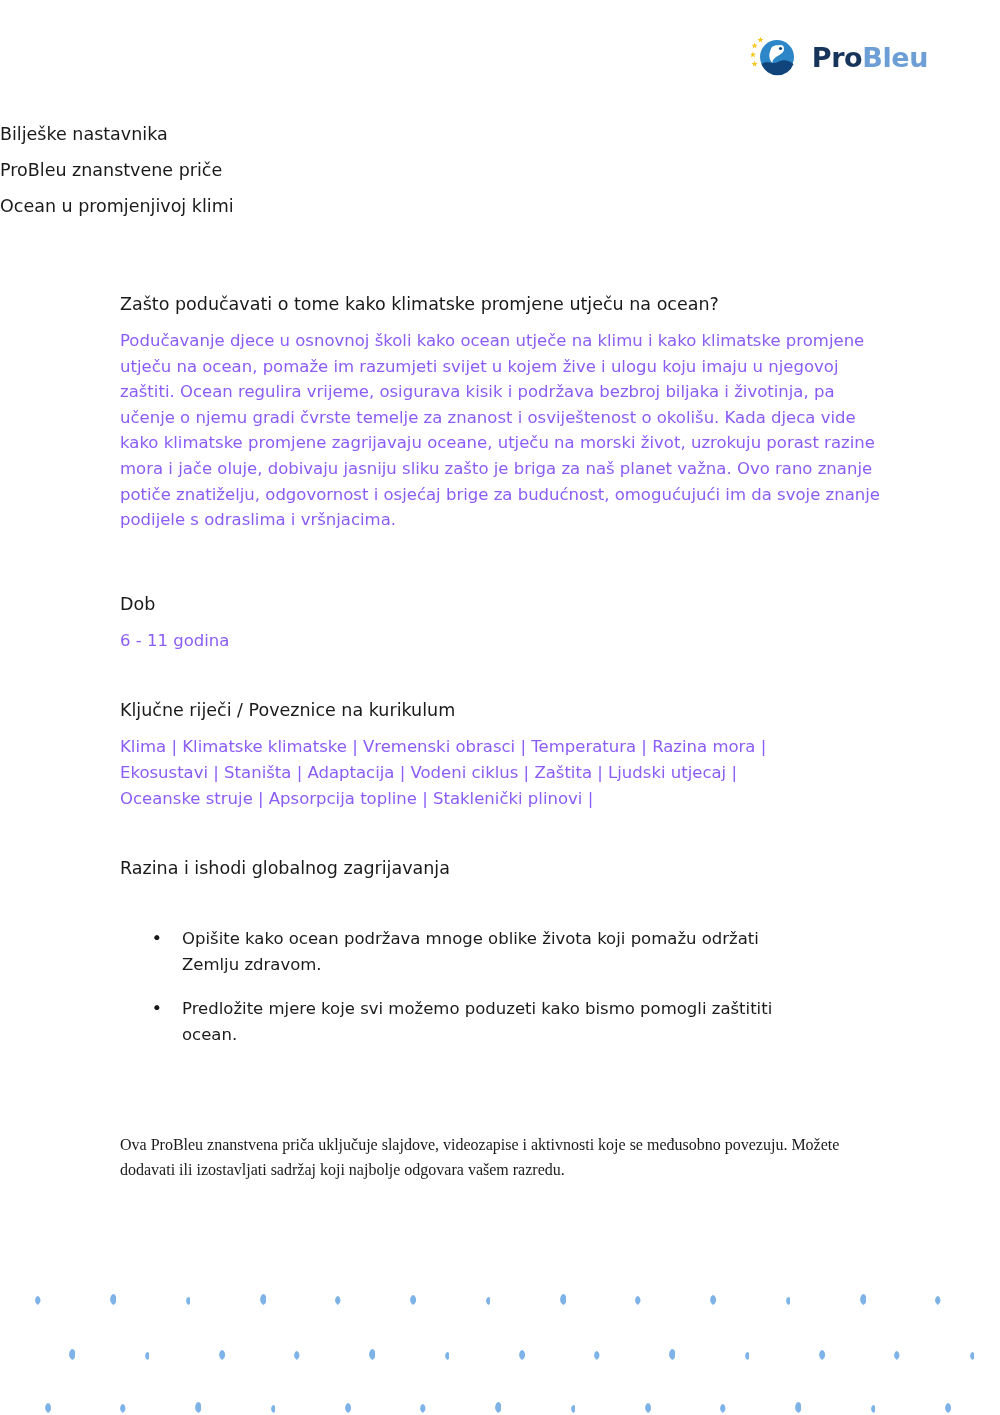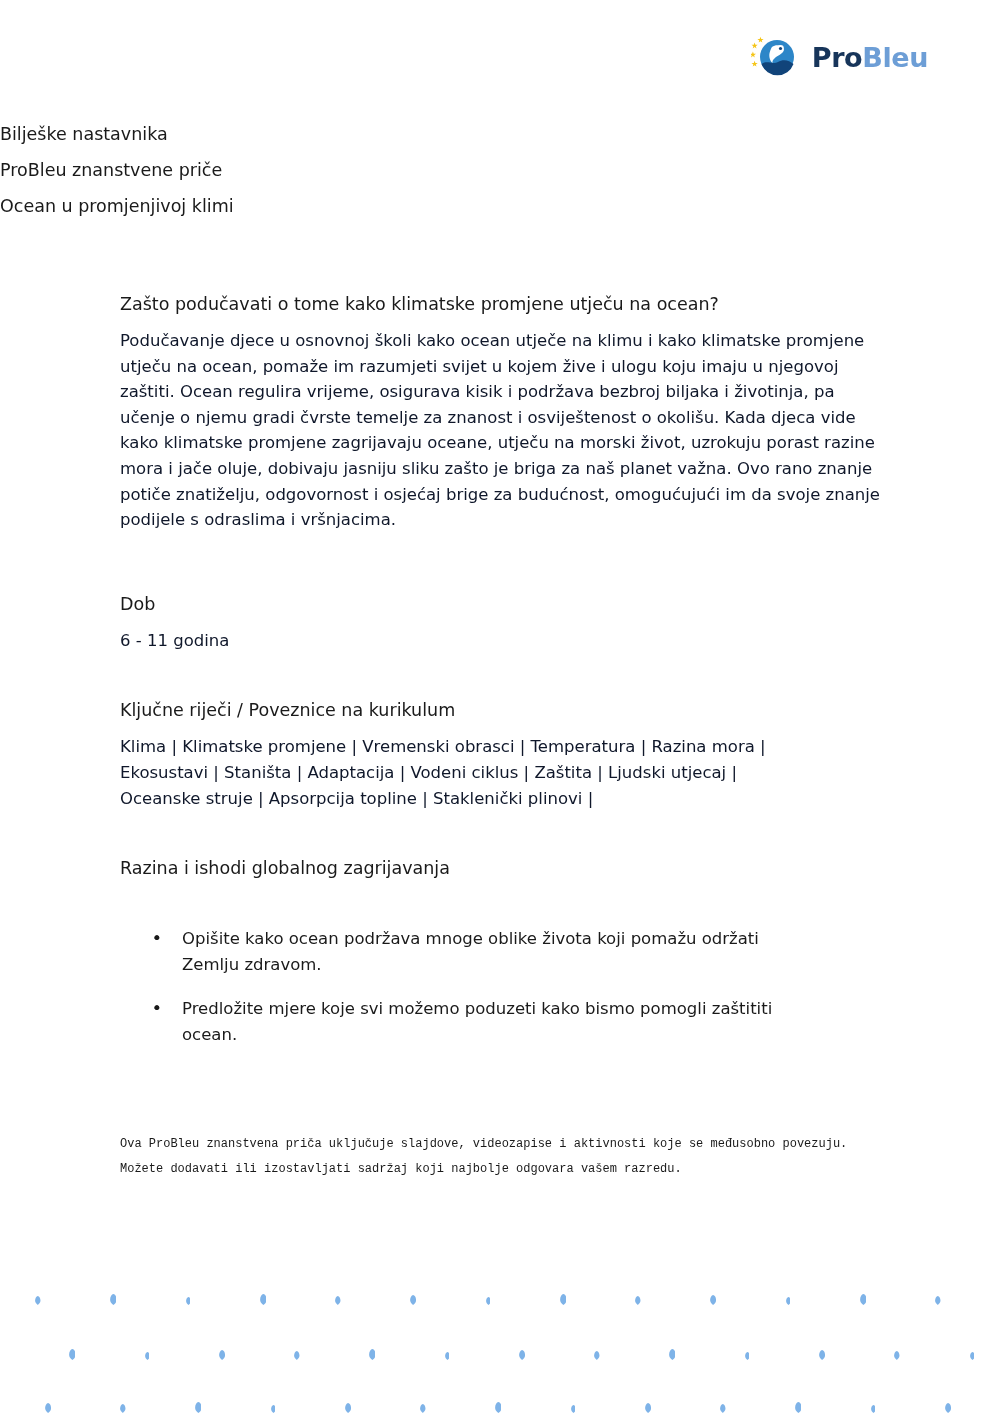--- a/index.html
+++ b/index.html
@@ -67,21 +67,21 @@
     font-size: 17.5px;
     font-weight: normal;
     color: #1a1a1a;
     margin: 0;
     line-height: 26px;
   }
 
   p.body-text {
     font-size: 16.5px;
     line-height: 25.6px;
-    color: #0f172a;
+    color: #8b5cf6;
     margin: 0;
     font-weight: normal;
   }
 
   .gap-sm  { height: 11px; }
   .gap-md  { height: 26px; }
   .gap-lg  { height: 44px; }
   .gap-xl  { height: 58px; }
 
   
@@ -103,22 +103,22 @@
     position: absolute;
     left: 32px;
     top: 0;
     font-size: 16.5px;
     line-height: 25.6px;
     color: #1a1a1a;
   }
 
   
   p.serif-text {
-    font-family: Liberation Mono, monospace;
-    font-size: 12px;
+    font-family: Liberation Serif, serif;
+    font-size: 16px;
     line-height: 25px;
     color: #1a1a1a;
     margin: 0;
   }
 
   
   .footer-pattern {
     position: absolute;
     left: 0;
     bottom: 0;
@@ -177,21 +177,21 @@
   <div class="gap-xl"></div>
 
   <h2 class="section-heading">Dob</h2>
   <div class="gap-sm"></div>
   <p class="body-text">6 - 11 godina</p>
 
   <div class="gap-lg"></div>
 
   <h2 class="section-heading">Ključne riječi / Poveznice na kurikulum</h2>
   <div class="gap-sm"></div>
-  <p class="body-text">Klima | Klimatske promjene | Vremenski obrasci | Temperatura | Razina mora |</p>
+  <p class="body-text">Klima | Klimatske klimatske | Vremenski obrasci | Temperatura | Razina mora |</p>
   <p class="body-text">Ekosustavi | Staništa | Adaptacija | Vodeni ciklus | Zaštita | Ljudski utjecaj |</p>
   <p class="body-text">Oceanske struje | Apsorpcija topline | Staklenički plinovi |</p>
 
   <div class="gap-lg"></div>
 
   <h2 class="section-heading">Razina i ishodi globalnog zagrijavanja</h2>
   <div class="gap-md"></div>
   <ul class="goals">
     <li>
       <span class="bullet-dot">•</span>

